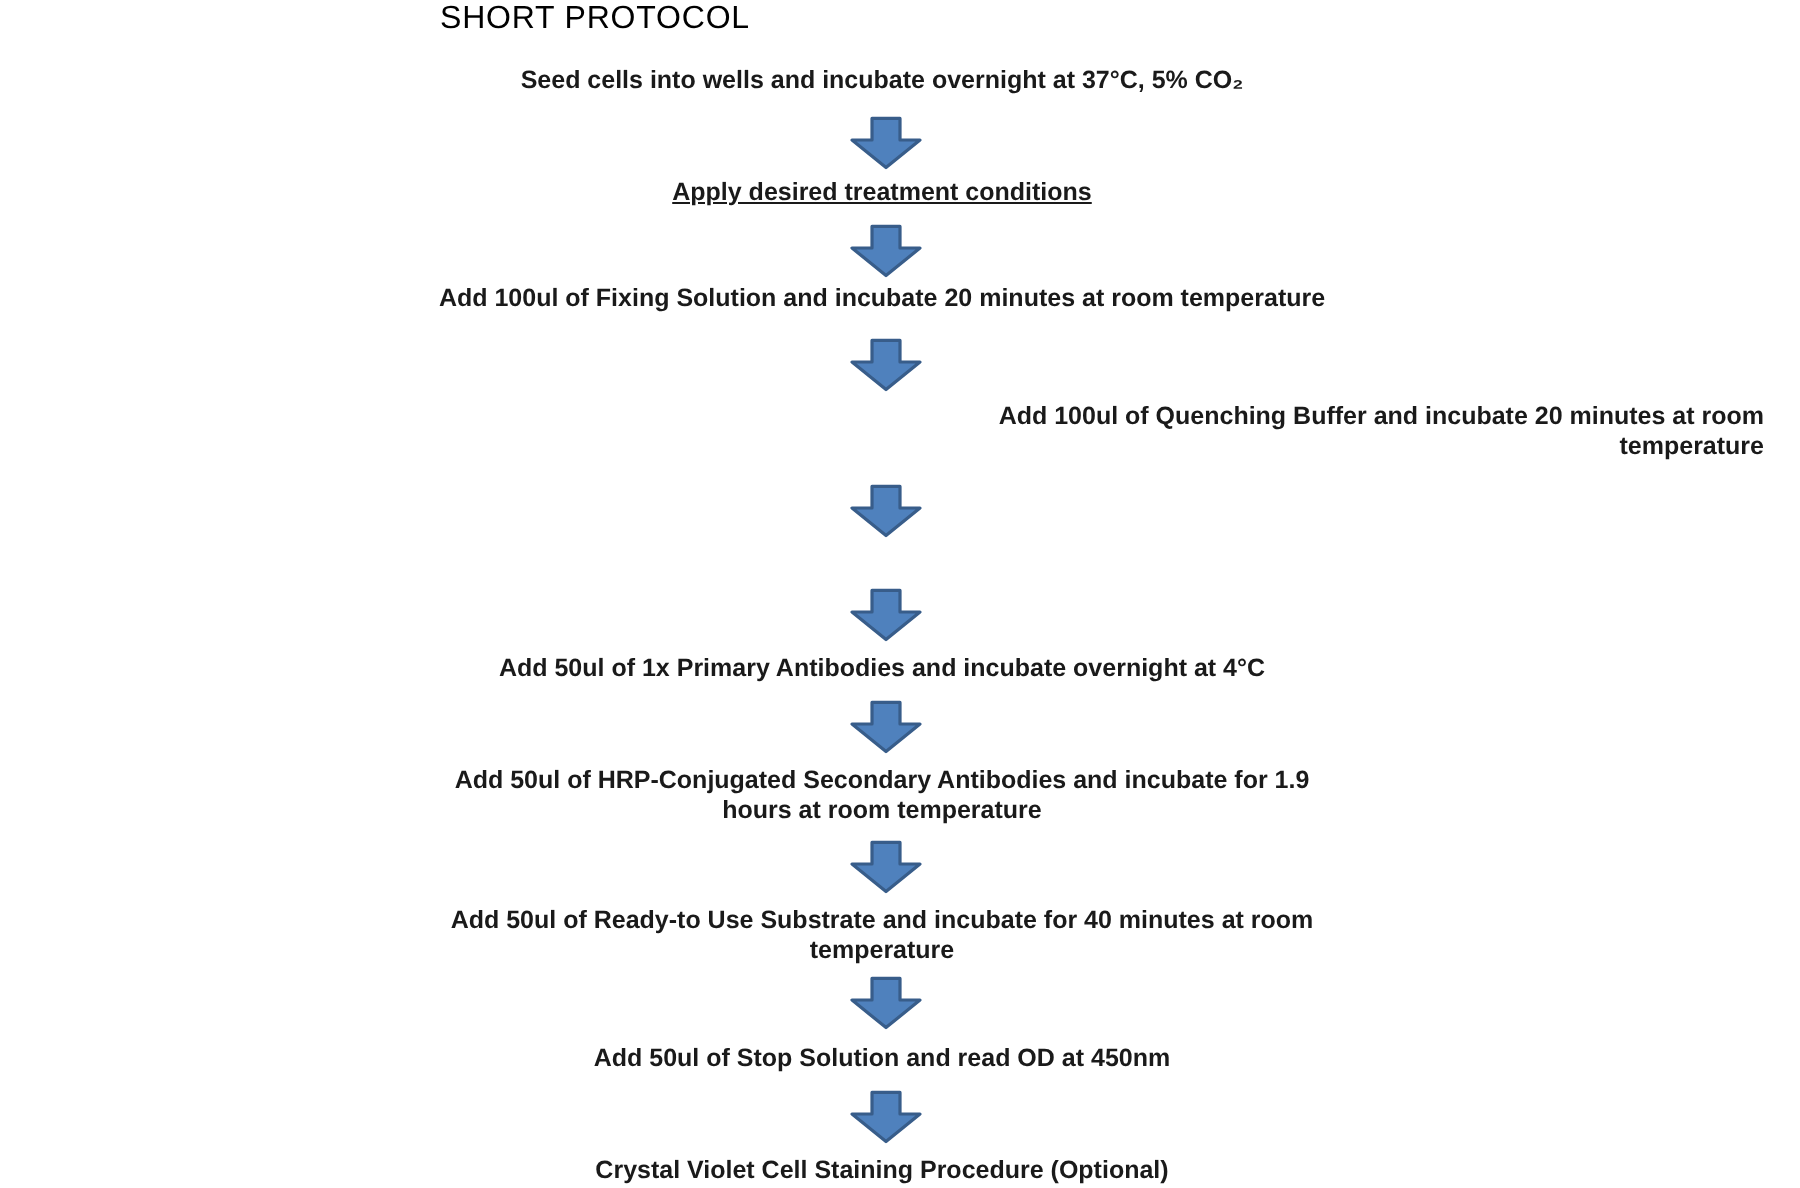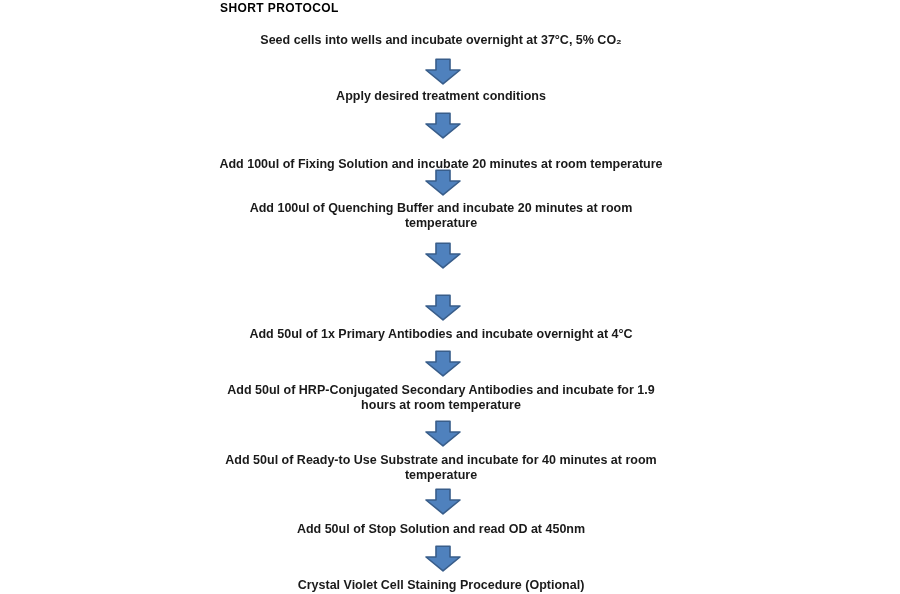--- a/index.html
+++ b/index.html
@@ -11,22 +11,22 @@
     height: 594px;
     background: #ffffff;
     font-family: "Liberation Sans", sans-serif;
     position: relative;
     overflow: hidden;
   }
   .title {
     position: absolute;
     top: 1px;
     left: 220px;
-    font-size: 12px;
-    font-weight: bold;
+    font-size: 16px;
+    font-weight: normal;
     color: #000000;
     letter-spacing: 0.4px;
     white-space: nowrap;
   }
   .flow {
     position: absolute;
     inset: 0;
   }
   .step {
     position: absolute;
@@ -51,23 +51,23 @@
     height: 27px;
   }
 </style>
 </head>
 <body>
 
 <div class="title">SHORT PROTOCOL</div>
 
 <div class="flow">
     <div class="step" style="top: 33px;">Seed cells into wells and incubate overnight at 37°C, 5% CO₂</div>
-    <div class="step" style="top: 89px;">Apply desired treatment conditions</div>
-    <div class="step" style="top: 157px;">Add 100ul of Fixing Solution and incubate 20 minutes at room temperature</div>
-    <div class="step" style="top: 201px;">Add 100ul of Quenching Buffer and incubate 20 minutes at room
+    <div class="step" style="top: 89px; text-decoration: underline;">Apply desired treatment conditions</div>
+    <div class="step" style="top: 142px;">Add 100ul of Fixing Solution and incubate 20 minutes at room temperature</div>
+    <div class="step" style="top: 201px; text-align: right;">Add 100ul of Quenching Buffer and incubate 20 minutes at room
 temperature</div>
     <div class="step" style="top: 327px;">Add 50ul of 1x Primary Antibodies and incubate overnight at 4°C</div>
     <div class="step" style="top: 383px;">Add 50ul of HRP-Conjugated Secondary Antibodies and incubate for 1.9
 hours at room temperature</div>
     <div class="step" style="top: 453px;">Add 50ul of Ready-to Use Substrate and incubate for 40 minutes at room
 temperature</div>
     <div class="step" style="top: 522px;">Add 50ul of Stop Solution and read OD at 450nm</div>
     <div class="step" style="top: 578px;">Crystal Violet Cell Staining Procedure (Optional)</div>
     <div class="arrow" style="top: 58px;">
       <svg viewBox="0 0 38 27" xmlns="http://www.w3.org/2000/svg">

